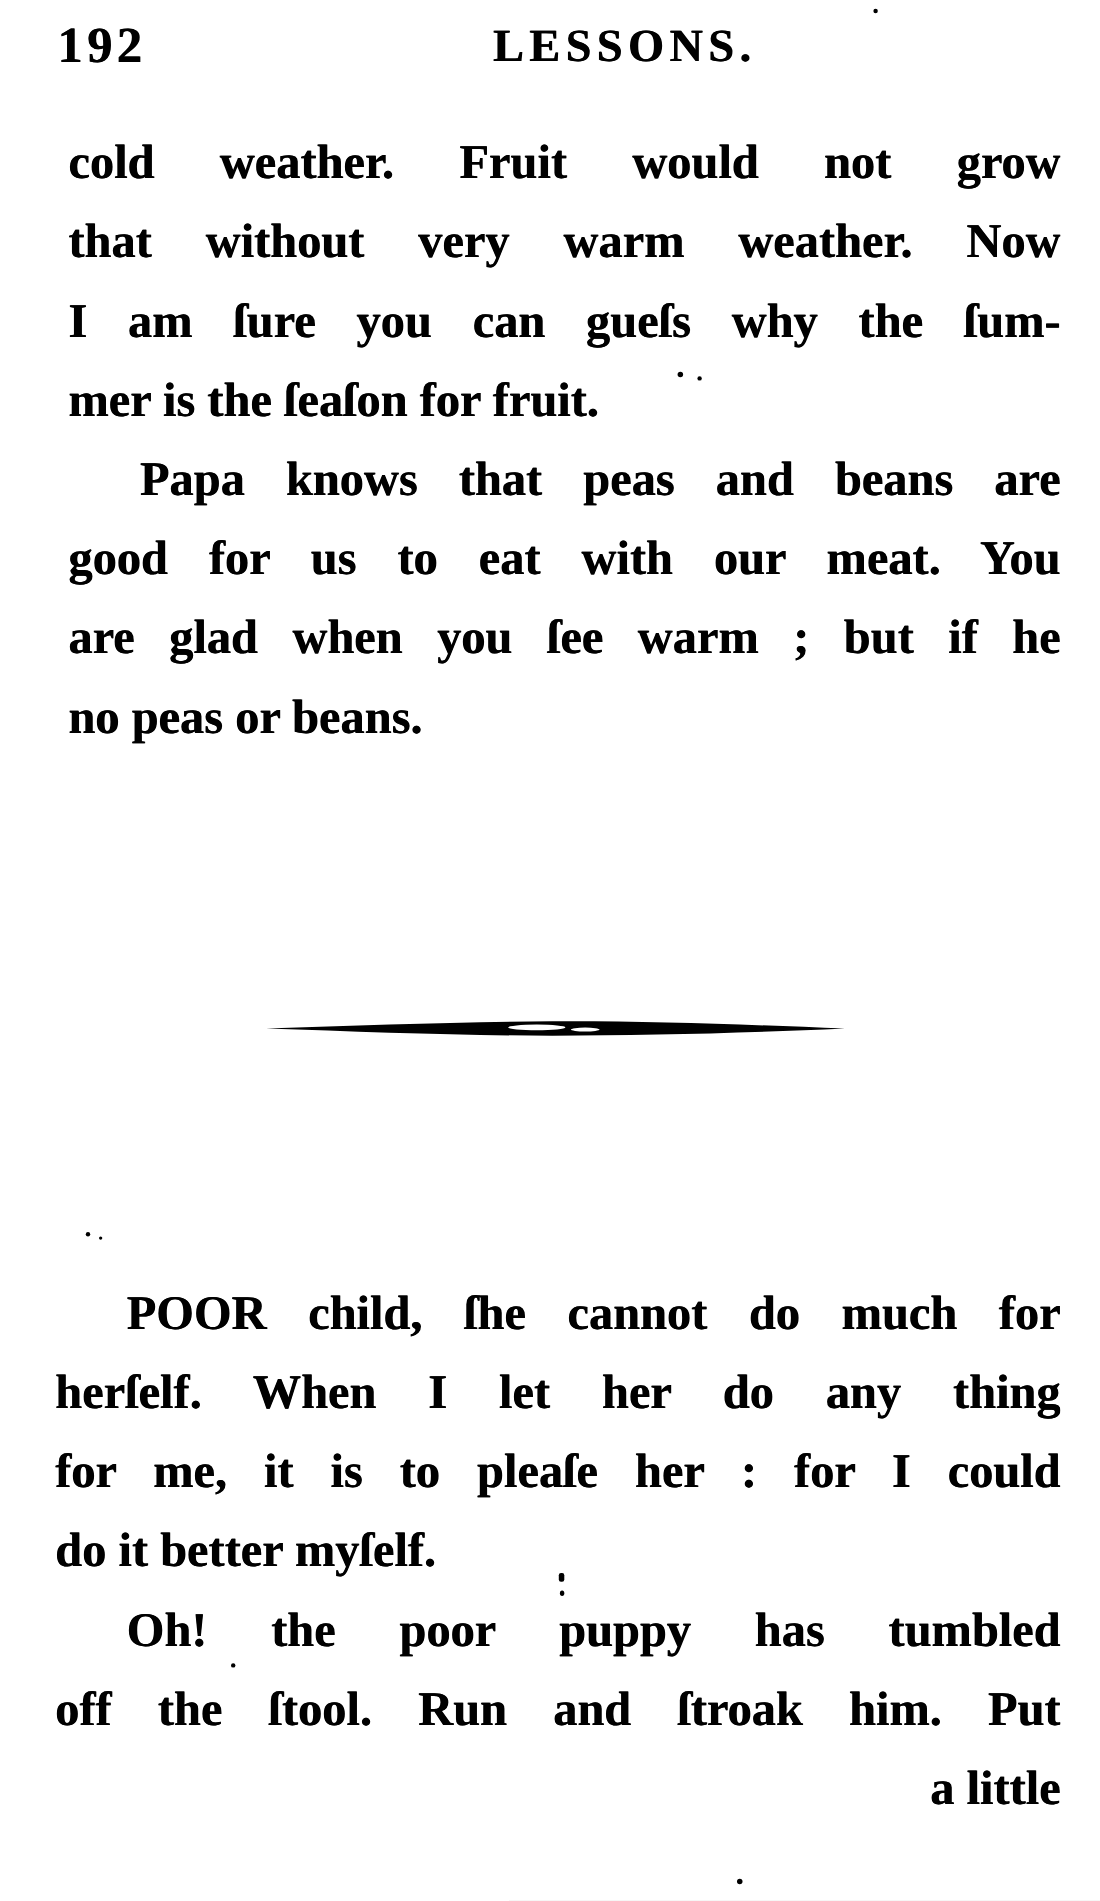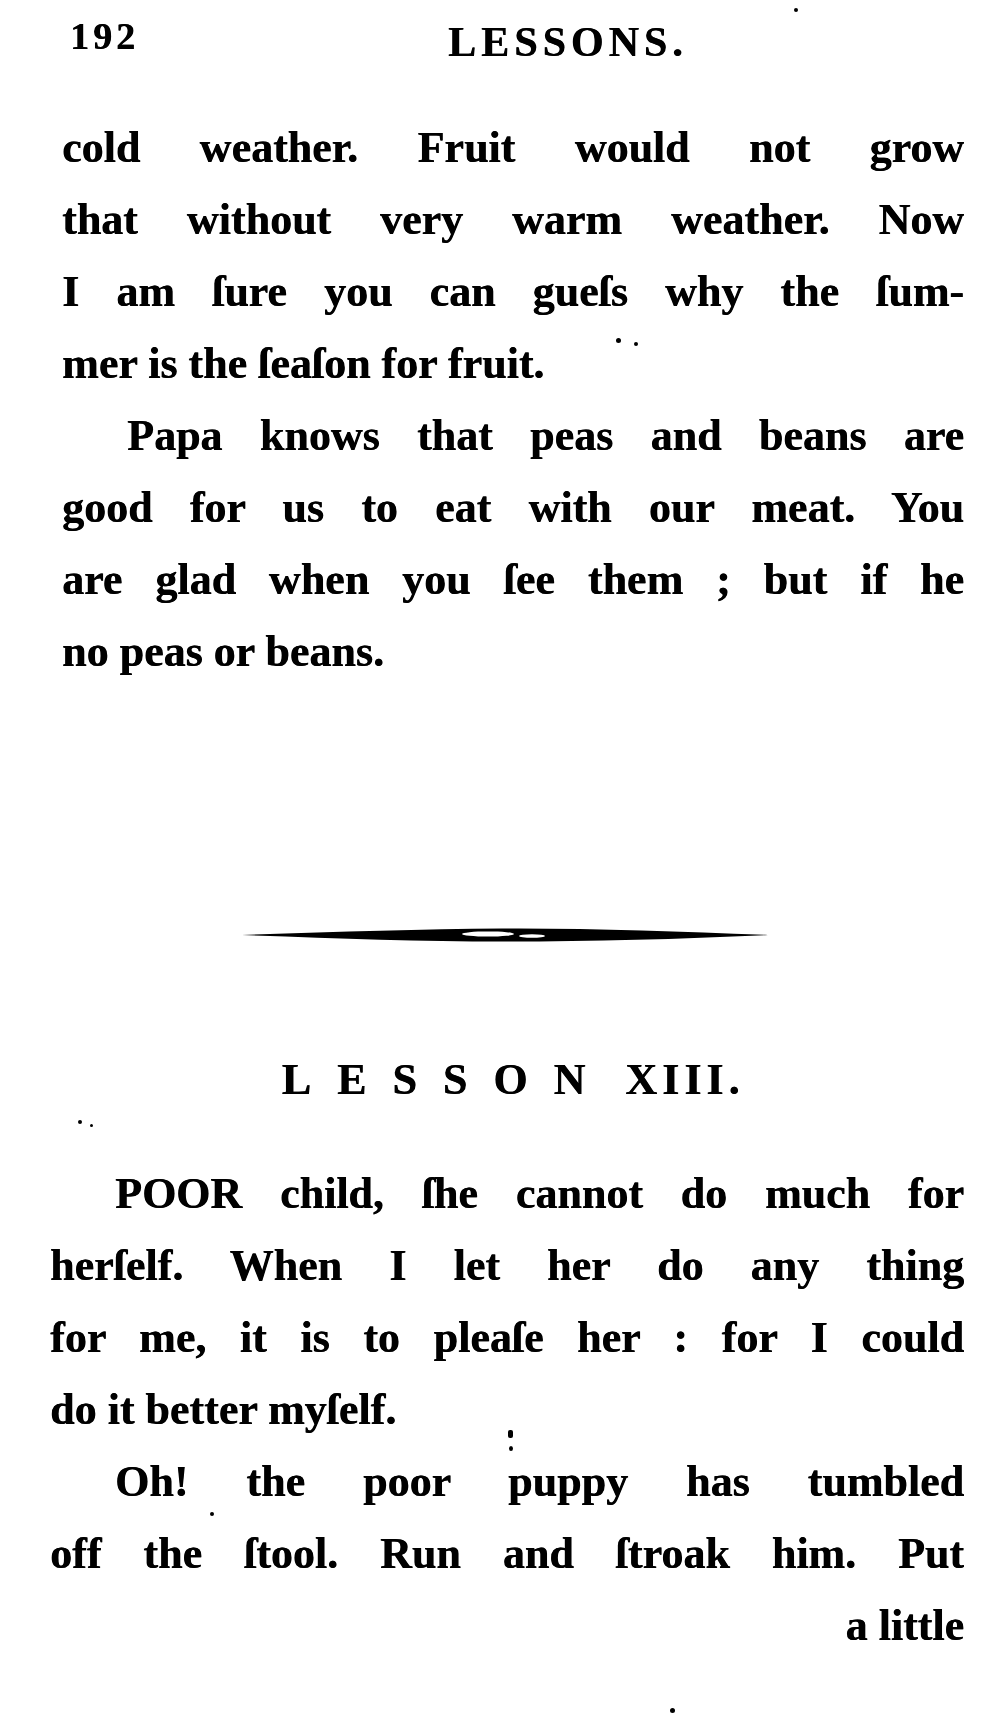--- a/index.html
+++ b/index.html
@@ -10,23 +10,23 @@
     margin: 0 auto;
     background: #ffffff;
     color: #000000;
     font-family: "Liberation Serif", "DejaVu Serif", serif;
     font-weight: 700;
     overflow: hidden;
   }
   
   .page-number {
     position: absolute;
-    left: 70px;
+    left: 52px;
     top: 14px;
-    font-size: 38px;
+    font-size: 46px;
     letter-spacing: 4px;
     text-shadow: 0.6px 0 0 currentColor;
   }
   .running-title {
     position: absolute;
     left: 448px;
     top: 18px;
     font-size: 42px;
     letter-spacing: 5px;
     text-shadow: 0.6px 0 0 currentColor;
@@ -105,36 +105,33 @@
   <div class="text-block block-top">
     <div>
       <div class="line">cold weather. Fruit would not grow</div>
       <div class="line">that without very warm weather. Now</div>
       <div class="line">I am ſure you can gueſs why the ſum-</div>
       <div class="line last">mer is the ſeaſon for fruit.</div>
     </div>
     <div>
       <div class="line indent">Papa knows that peas and beans are</div>
       <div class="line">good for us to eat with our meat. You</div>
-      <div class="line">are glad when you ſee them ; but if he</div>
+      <div class="line">are glad when you ſee warm ; but if he</div>
       <div class="line last">no peas or beans.</div>
     </div>
   </div>
 
   <div class="divider">
     <svg width="530" height="18" viewBox="0 0 530 18" xmlns="http://www.w3.org/2000/svg">
       <path d="M2,9 C90,6 180,3 262,2.5 C348,2 442,5.5 528,9 C442,13 348,15.5 262,15.5 C180,15.5 90,12 2,9 Z" fill="#000"></path>
       <ellipse cx="248" cy="8" rx="26" ry="2.6" fill="#fff"></ellipse>
       <ellipse cx="292" cy="10" rx="13" ry="1.8" fill="#fff"></ellipse>
     </svg>
   </div>
 
-  <div class="lesson-heading">
-    <span class="word">LESSON</span><span class="numeral">XIII.</span>
-  </div>
 
   <div class="text-block block-bottom">
     <div>
       <div class="line indent">POOR child, ſhe cannot do much for</div>
       <div class="line">herſelf. When I let her do any thing</div>
       <div class="line">for me, it is to pleaſe her : for I could</div>
       <div class="line last">do it better myſelf.</div>
     </div>
     <div>
       <div class="line indent">Oh! the poor puppy has tumbled</div>

